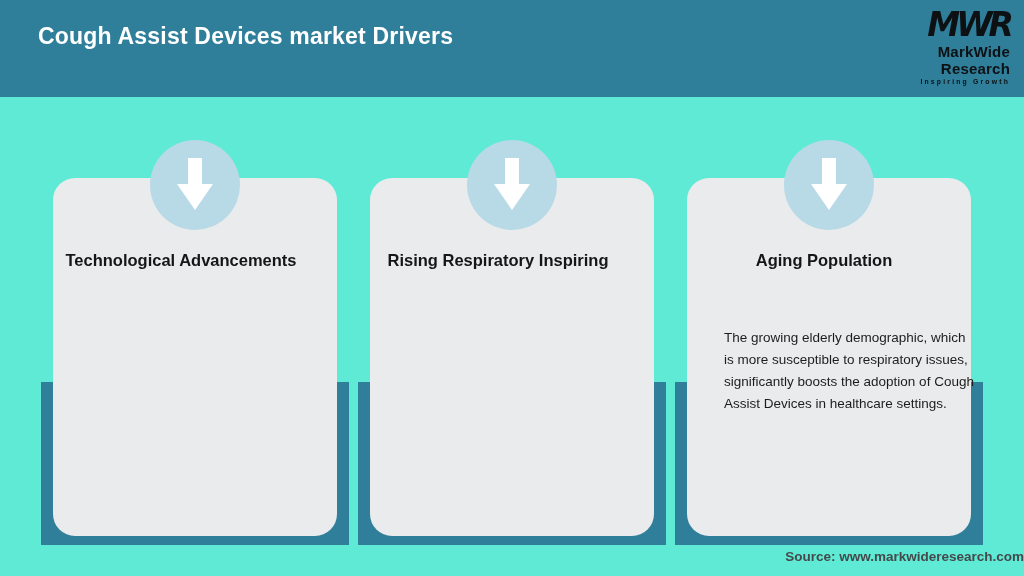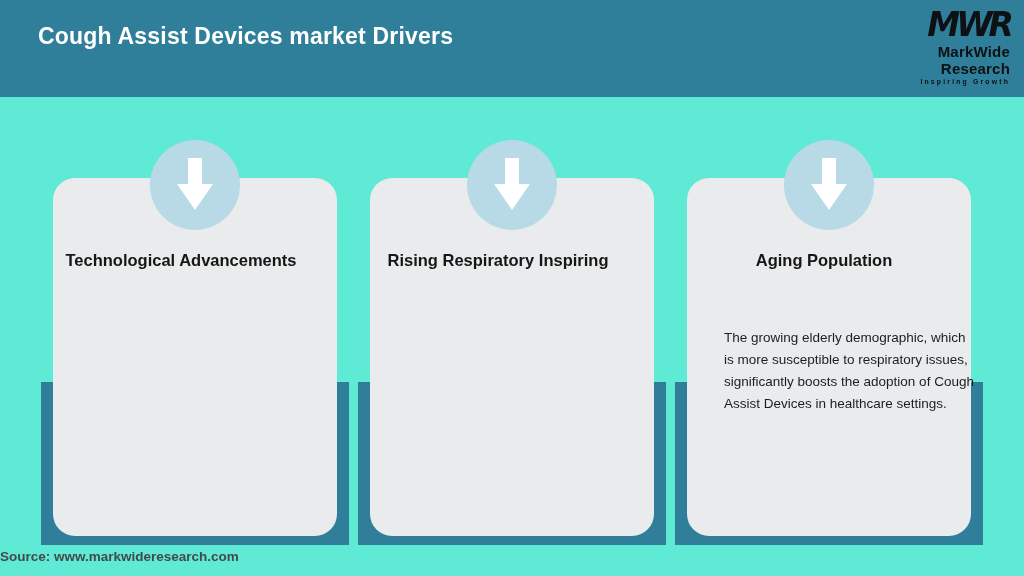--- a/index.html
+++ b/index.html
@@ -47,21 +47,21 @@
   .title-0 { left:53px; } .title-1 { left:370px; } .title-2 { left:687px;padding-left:9px; }
 
   .card-body {
     position:absolute; top:327px; width:254px;
     font-size:13.5px; line-height:22px; color:#1d1d1d;
   }
   .body-0 { left:67px; } .body-1 { left:384px; } .body-2 { left:701px;margin-left:23px; }
 
   
   .source {
-    position:absolute; left:0; top:549px; width:1024px; text-align:left;
+    position:absolute; left:0; top:549px; width:1024px; text-align:right;
     font-size:13.5px; font-weight:bold; color:#45494c;
   }
   .disclaimer {
     position:absolute; right:12px; top:557px;
     font-size:9.5px; font-weight:bold; color:#2e2e2e;
   }
 </style>
 </head>
 <body>
 

